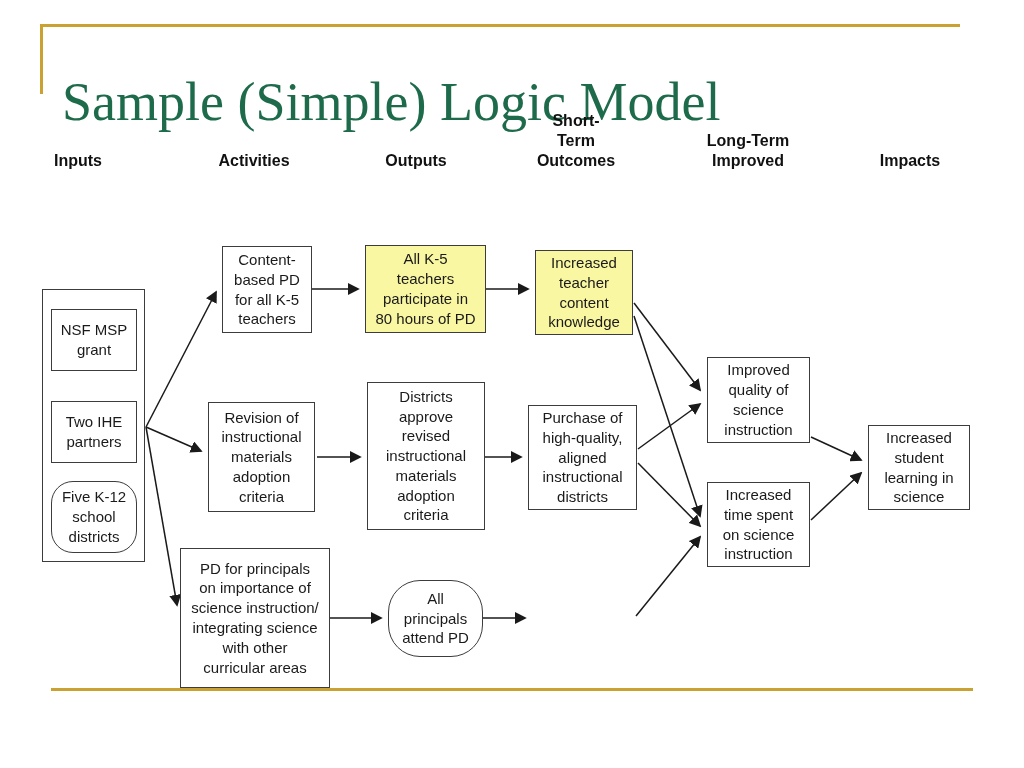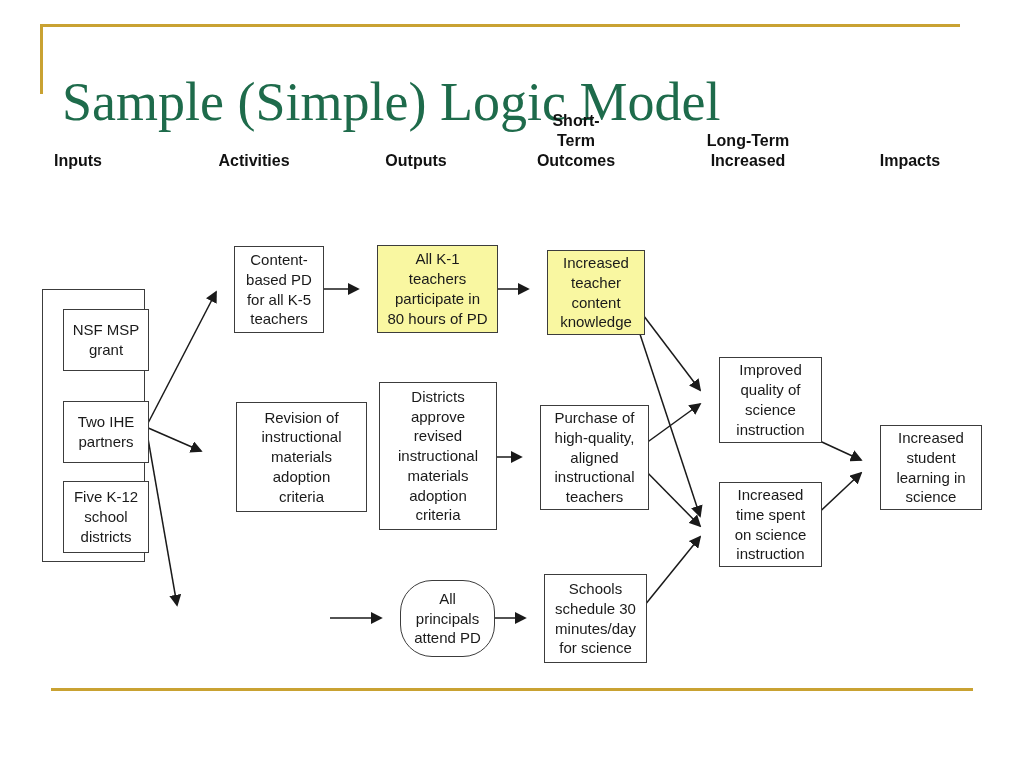--- a/index.html
+++ b/index.html
@@ -27,32 +27,32 @@
   #hdr-inputs{left:28px;top:151px;width:100px;}
   #hdr-activities{left:194px;top:151px;width:120px;}
   #hdr-outputs{left:356px;top:151px;width:120px;}
   #hdr-short{left:516px;top:111px;width:120px;}
   #hdr-long{left:688px;top:131px;width:120px;}
   #hdr-impacts{left:850px;top:151px;width:120px;}
   
   .box{
     position:absolute;box-sizing:border-box;border:1.5px solid #3c3c3c;background:#ffffff;
     display:flex;align-items:center;justify-content:center;text-align:center;
-    font-size:15px;line-height:1.32;white-space:pre-line;padding:2px;margin-left:12px;
+    font-size:15px;line-height:1.32;white-space:pre-line;padding:2px;
   }
   .box.highlight{background:var(--highlight-yellow,#F9F7A1);}
   #inputs-outline{
     position:absolute;box-sizing:border-box;border:1.5px solid #3c3c3c;background:transparent;
     left:42px;top:289px;width:103px;height:273px;
   }
   #box-nsf{left:51px;top:309px;width:86px;height:62px;}
   #box-ihe{left:51px;top:401px;width:86px;height:62px;}
-  #box-k12{left:51px;top:481px;width:86px;height:72px;}
+  #box-k12{left:51px;top:481px;width:86px;height:72px;border-radius:22px;}
   #box-content-pd{left:222px;top:246px;width:90px;height:87px;}
-  #box-revision{left:224px;top:402px;width:131px;height:110px;}
+  #box-revision{left:208px;top:402px;width:107px;height:110px;}
   #box-principals-pd{left:180px;top:548px;width:150px;height:140px;}
   #box-k5-participate{left:365px;top:245px;width:121px;height:88px;}
   #box-districts-approve{left:367px;top:382px;width:118px;height:148px;}
   #box-principals-attend{left:388px;top:580px;width:95px;height:77px;border-radius:32px;}
   #box-teacher-knowledge{left:535px;top:250px;width:98px;height:85px;}
   #box-purchase{left:528px;top:405px;width:109px;height:105px;}
   #box-schools{left:532px;top:574px;width:103px;height:89px;}
   #box-improved-quality{left:707px;top:357px;width:103px;height:86px;}
   #box-time-spent{left:707px;top:482px;width:103px;height:85px;}
   #box-student-learning{left:868px;top:425px;width:102px;height:85px;}
@@ -70,21 +70,21 @@
 
   <h1 id="title">Sample (Simple) Logic Model</h1>
 
   <div id="hdr-inputs" class="col-header">Inputs</div>
   <div id="hdr-activities" class="col-header">Activities</div>
   <div id="hdr-outputs" class="col-header">Outputs</div>
   <div id="hdr-short" class="col-header">Short-
 Term
 Outcomes</div>
   <div id="hdr-long" class="col-header">Long-Term
-Increased</div>
+Improved</div>
   <div id="hdr-impacts" class="col-header">Impacts</div>
 
   <svg id="connectors" viewBox="0 0 1024 768" xmlns="http://www.w3.org/2000/svg">
     <defs>
       <marker id="arrow" viewBox="0 0 10 10" refX="8.5" refY="5" markerWidth="8" markerHeight="8" orient="auto">
         <path d="M0,0 L10,5 L0,10 z" fill="#1a1a1a"></path>
       </marker>
     </defs>
 
     <line x1="146" y1="427" x2="216" y2="292" marker-end="url(#arrow)"></line>
@@ -121,22 +121,28 @@
 
   <div id="box-content-pd" class="box">Content-
 based PD
 for all K-5
 teachers</div>
   <div id="box-revision" class="box">Revision of
 instructional
 materials
 adoption
 criteria</div>
+  <div id="box-principals-pd" class="box">PD for principals
+on importance of
+science instruction/
+integrating science
+with other
+curricular areas</div>
 
-  <div id="box-k5-participate" class="box highlight">All K-1
+  <div id="box-k5-participate" class="box highlight">All K-5
 teachers
 participate in
 80 hours of PD</div>
   <div id="box-districts-approve" class="box">Districts
 approve
 revised
 instructional
 materials
 adoption
 criteria</div>
@@ -145,25 +151,21 @@
 attend PD</div>
 
   <div id="box-teacher-knowledge" class="box highlight">Increased
 teacher
 content
 knowledge</div>
   <div id="box-purchase" class="box">Purchase of
 high-quality,
 aligned
 instructional
-teachers</div>
-  <div id="box-schools" class="box">Schools
-schedule 30
-minutes/day
-for science</div>
+districts</div>
 
   <div id="box-improved-quality" class="box">Improved
 quality of
 science
 instruction</div>
   <div id="box-time-spent" class="box">Increased
 time spent
 on science
 instruction</div>
 

